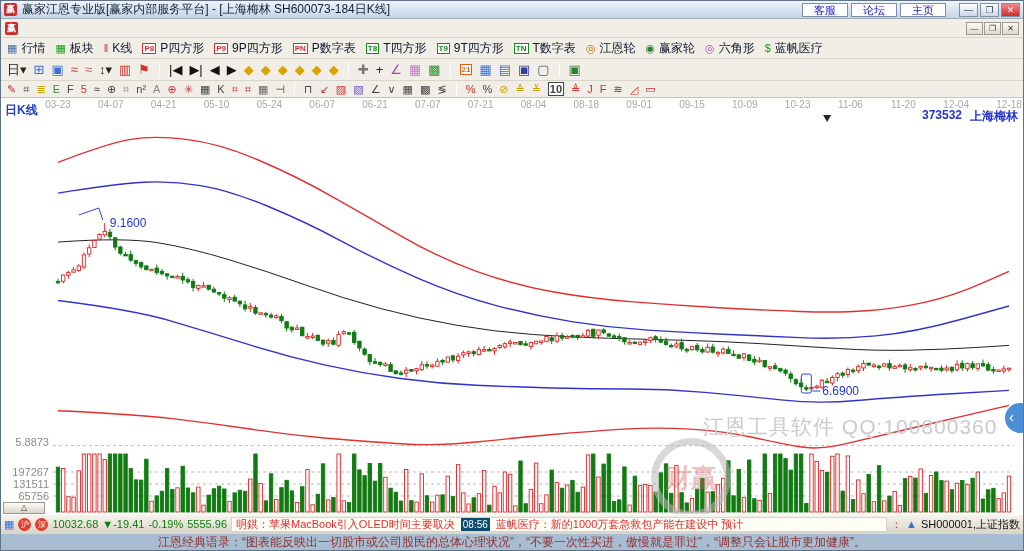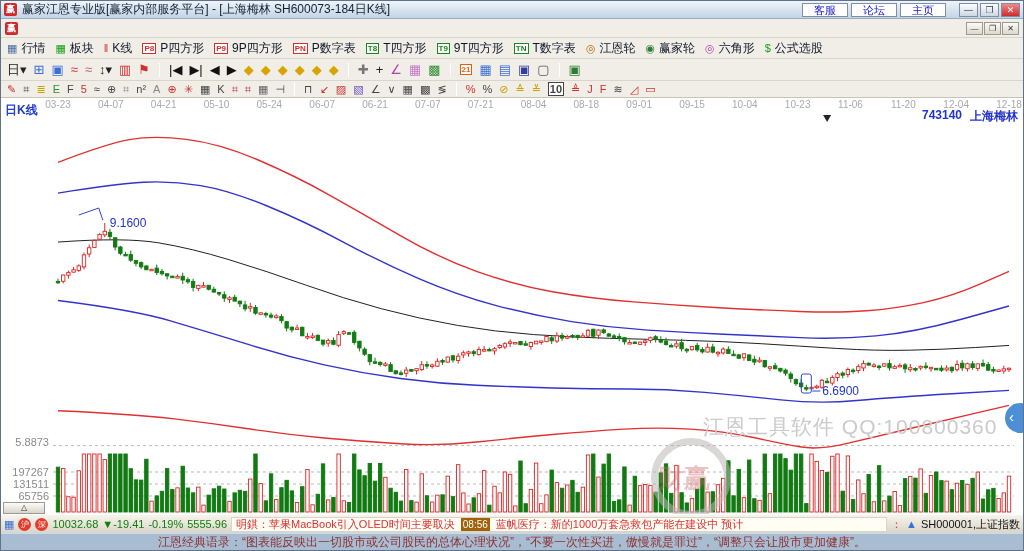--- a/index.html
+++ b/index.html
@@ -38,33 +38,33 @@
 #chart-region{position:absolute;left:0;top:97px;width:1022px;height:416px;background:#fff}
 #chart-svg{position:absolute;left:0;top:0}
 #date-row{position:absolute;left:0;top:1px;width:1022px;height:11px}
 .date-label{position:absolute;top:0;transform:translateX(-50%);font-size:10px;color:#a9a9a9;white-space:nowrap}
 #pane-tab{position:absolute;left:4px;top:4px;font-size:12px;font-weight:bold;color:#2240cc}
 #indicator-row{position:absolute;left:60px;top:12px;display:flex;gap:34px;font-size:12px}
 #indicator-name{color:#2a2a2a}
 #symbol-box{position:absolute;right:5px;top:10px;font-size:12px;font-weight:bold;color:#2233cc;display:flex;gap:8px}
 .ax{position:absolute;width:48px;text-align:right;font-size:11px;color:#8a8a8a}
 #wm1{position:absolute;left:702px;top:315px;font-size:21px;letter-spacing:1px;color:#cbcbcb;white-space:nowrap}
-#wm-logo{position:absolute;left:650px;top:340px;width:80px;height:80px;border:7px solid rgba(188,182,182,.55);border-radius:50%;text-align:left;line-height:66px;font-size:26px;font-weight:bold;color:rgba(205,100,100,.4)}
+#wm-logo{position:absolute;left:650px;top:340px;width:80px;height:80px;border:7px solid rgba(188,182,182,.55);border-radius:50%;text-align:center;line-height:66px;font-size:26px;font-weight:bold;color:rgba(205,100,100,.4)}
 #wm2{position:absolute;left:742px;top:348px;font-size:58px;font-weight:bold;letter-spacing:2px;color:rgba(193,172,172,.55);white-space:nowrap}
 #slide-handle{position:absolute;right:-12px;top:305px;width:30px;height:30px;border-radius:50%;background:#4d8fd6;color:#fff;font-size:15px;line-height:28px;padding-left:4px}
 #vol-btn{position:absolute;left:2px;top:404px;width:42px;height:12px;background:linear-gradient(#fcfcf8,#d8d4c8);border:1px solid #9a9a90;font-size:8px;color:#333;text-align:center;line-height:10px}
 
 #statusbar{top:513px;height:19px;background:linear-gradient(#f6f4ec,#d9d5c8);border-top:1px solid #fff;padding:0 3px;gap:4px;font-size:11px;white-space:nowrap}
 .sb-ico{font-size:11px;color:#3a6fd8}
 .idx-circle{width:13px;height:13px;border-radius:50%;background:#e23c2c;color:#fff;font-size:8px;line-height:13px;text-align:center;flex:none}
 .idx-red{color:#d82020;display:flex;gap:4px}
 .idx-green{color:#0f7d0f;display:flex;gap:4px}
 #news-box{flex:1;display:flex;align-items:center;gap:6px;background:#fffdf4;border:1px solid #d8d4c8;height:15px;padding:0 4px;overflow:hidden}
 .news-text{color:#d83030;font-size:11px}
-.news-time{background:#a16207;color:#fff;font-size:10px;padding:4px 2px;line-height:13px}
+.news-time{background:#0c4a6e;color:#fff;font-size:10px;padding:4px 2px;line-height:13px}
 #quote-box{display:flex;align-items:center;gap:4px}
 #quote-code{color:#111}
 
 #quotebar{top:532px;height:18px;background:#a9bdd2;border-top:1px solid #cadaea;justify-content:center}
 #quote-text{font-size:12px;color:#8b3232;white-space:nowrap}
 </style>
 </head>
 <body>
 
 <div id="app">
@@ -137,21 +137,21 @@
       <span class="mod-btn">
         <span class="mod-ico" style="color:#2f7d32">◉</span>
         <span class="mod-label">赢家轮</span>
       </span>
       <span class="mod-btn">
         <span class="mod-ico" style="color:#b040b0">◎</span>
         <span class="mod-label">六角形</span>
       </span>
       <span class="mod-btn">
         <span class="mod-ico" style="color:#18a018">$</span>
-        <span class="mod-label">公式选股</span>
+        <span class="mod-label">蓝帆医疗</span>
       </span>
     </div>
   <div id="tb3" class="band">
       <span class="tb-ico" style="color:#222">日▾</span>
       <span class="tb-ico" style="color:#3a6fd8">⊞</span>
       <span class="tb-ico" style="color:#3a6fd8">▣</span>
       <span class="tb-ico" style="color:#d03030">≈</span>
       <span class="tb-ico" style="color:#c06060">≈</span>
       <span class="tb-ico" style="color:#222">↕▾</span>
       <span class="tb-ico" style="color:#d03030">▥</span>
@@ -814,30 +814,30 @@
         <span class="date-label" style="left:215.5px">05-10</span>
         <span class="date-label" style="left:268.33333333333337px">05-24</span>
         <span class="date-label" style="left:321.1666666666667px">06-07</span>
         <span class="date-label" style="left:374px">06-21</span>
         <span class="date-label" style="left:426.8333333333333px">07-07</span>
         <span class="date-label" style="left:479.6666666666667px">07-21</span>
         <span class="date-label" style="left:532.5px">08-04</span>
         <span class="date-label" style="left:585.3333333333334px">08-18</span>
         <span class="date-label" style="left:638.1666666666666px">09-01</span>
         <span class="date-label" style="left:691px">09-15</span>
-        <span class="date-label" style="left:743.8333333333334px">10-04</span>
+        <span class="date-label" style="left:743.8333333333334px">10-09</span>
         <span class="date-label" style="left:796.6666666666666px">10-23</span>
         <span class="date-label" style="left:849.5px">11-06</span>
         <span class="date-label" style="left:902.3333333333334px">11-20</span>
         <span class="date-label" style="left:955.1666666666666px">12-04</span>
         <span class="date-label" style="left:1008px">12-18</span>
       </div>
     <div id="pane-tab">日K线</div>
     <div id="symbol-box">
-      <span>743140</span>
+      <span>373532</span>
       <span>上海梅林</span>
     </div>
     <div id="wm1">江恩工具软件  QQ:100800360</div>
     <div id="wm-logo">财赢</div>
     <div id="slide-handle">‹</div>
     <div id="vol-btn">△</div>
     <div id="axis-labels">
         <span class="ax" style="left:0;top:338px">5.8873</span>
         <span class="ax" style="left:0;top:368px">197267</span>
         <span class="ax" style="left:0;top:380px">131511</span>

